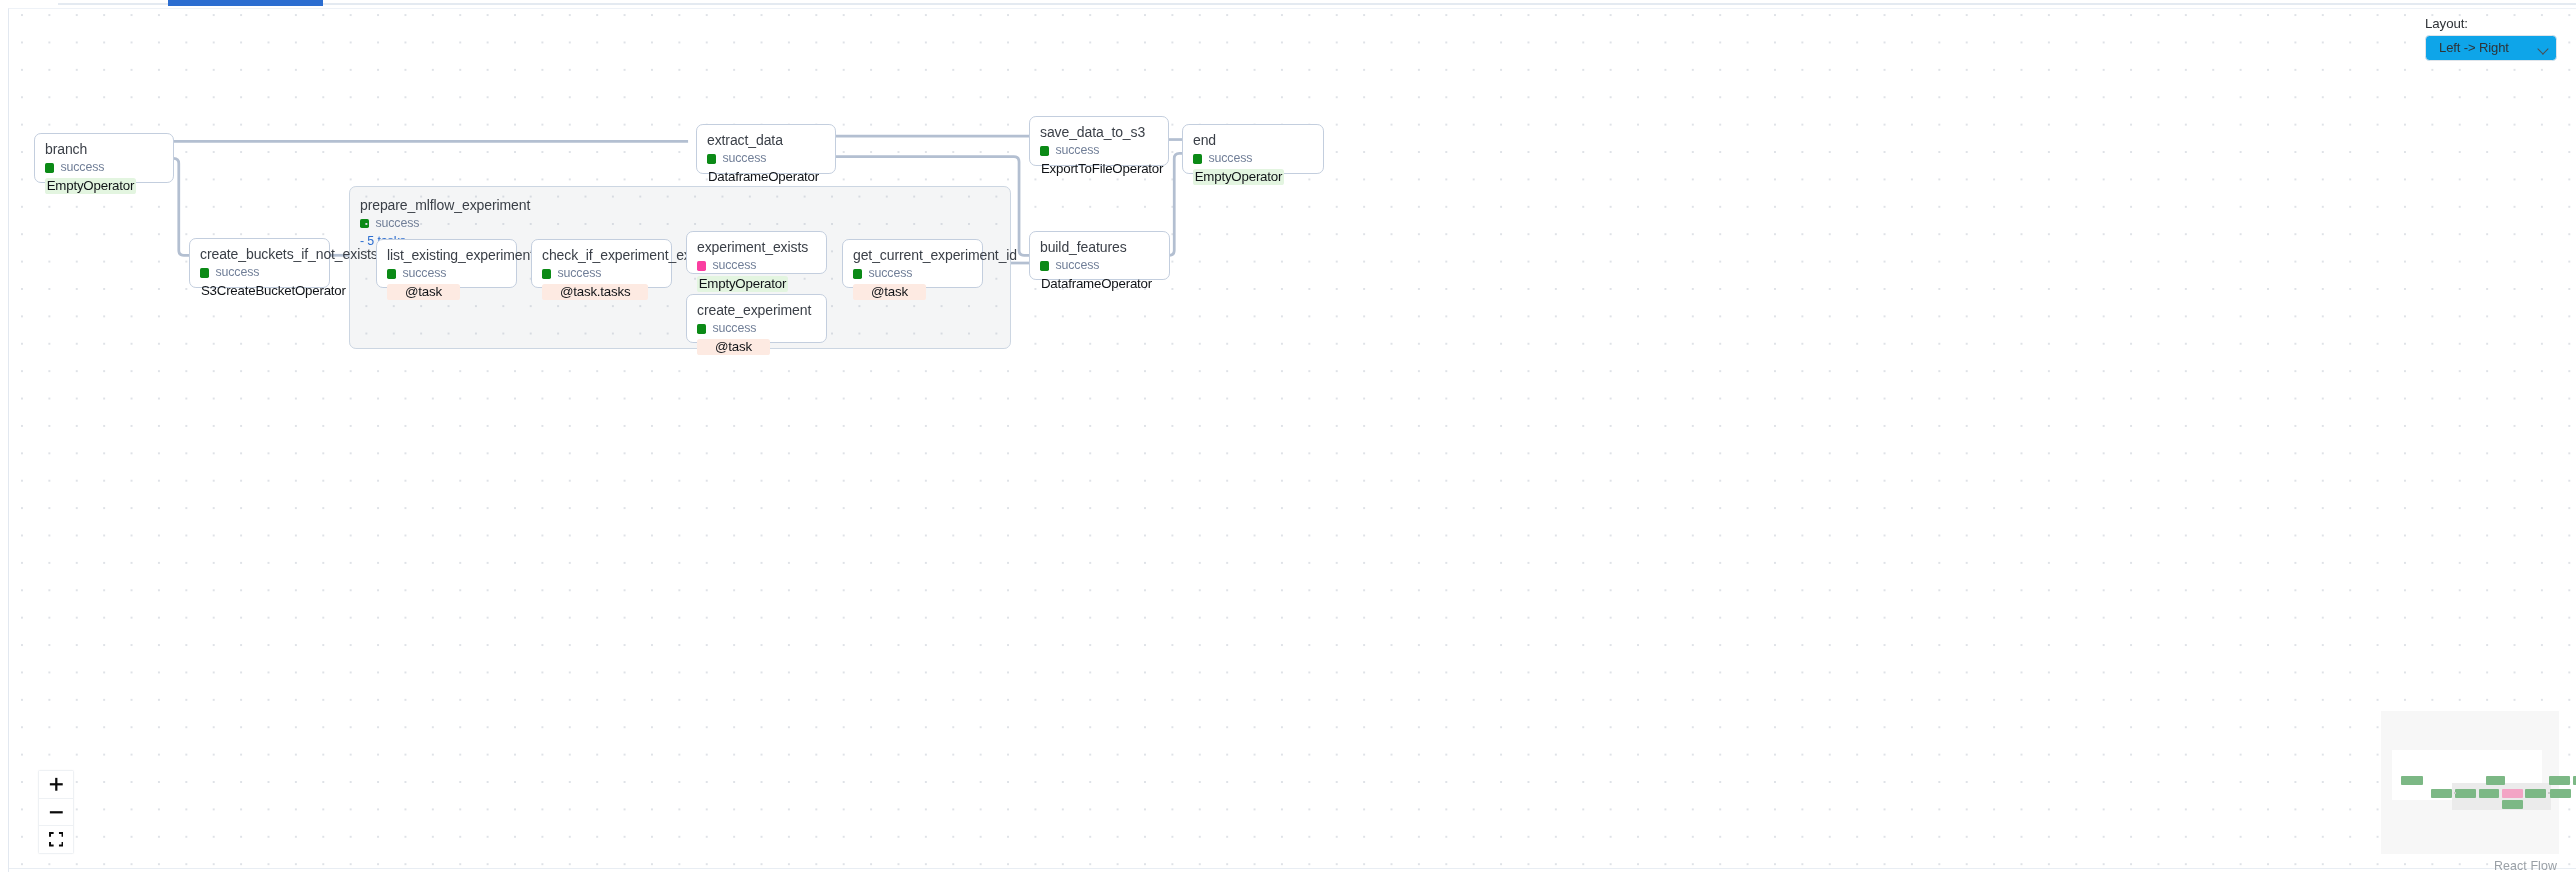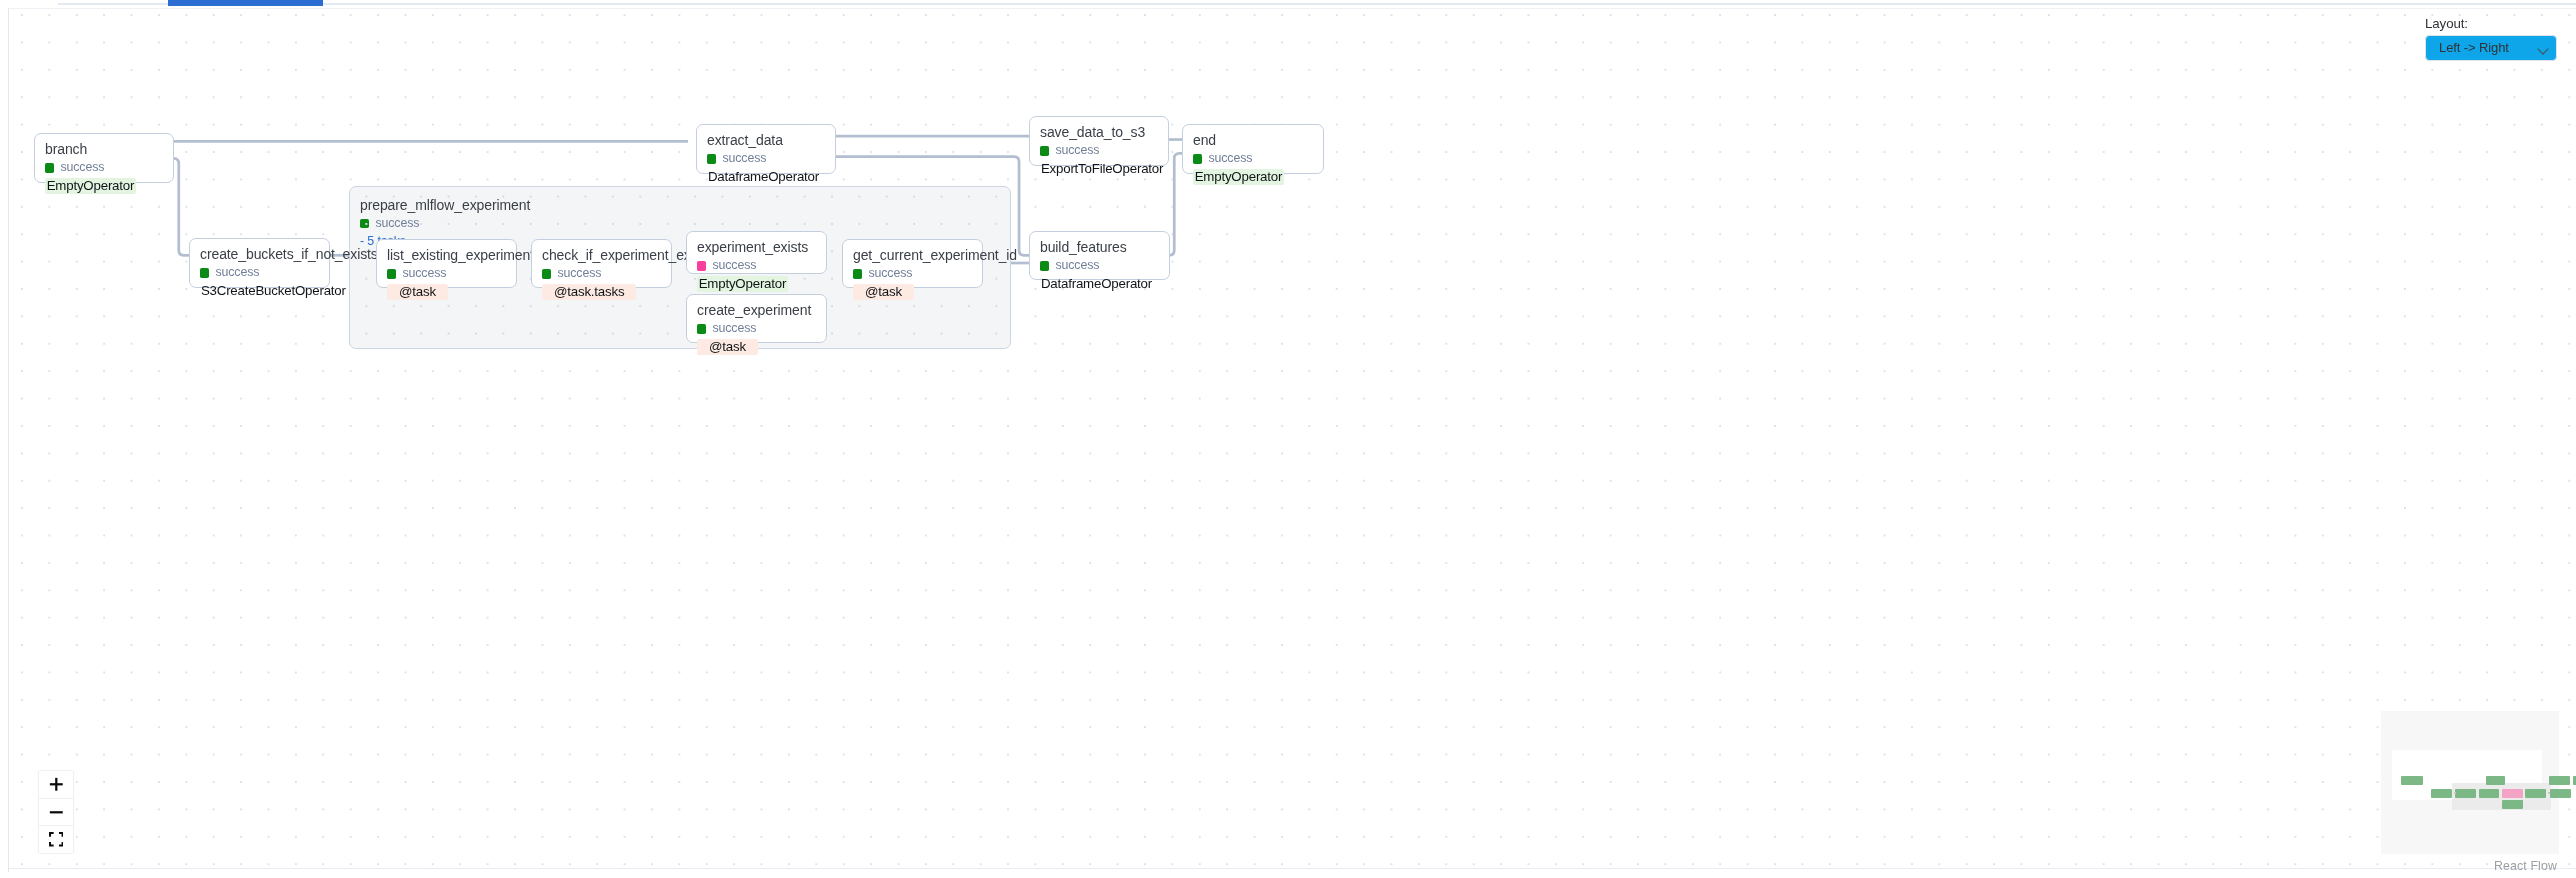--- a/index.html
+++ b/index.html
@@ -117,21 +117,21 @@
   .node-op {
     margin-top: 3.4px;
     font-size: 13.3px;
     color: #111418;
     line-height: 16.3px;
     display: inline-block;
     white-space: nowrap;
     letter-spacing: -0.2px;
   }
   .op-green { background: #e3f5e0; border-radius: 2.6px; padding: 0 1.7px; }
-  .op-pink  { background: #fdeae2; border-radius: 2.6px; padding: 0 12px; }
+  .op-pink  { background: #fdeae2; border-radius: 2.6px; padding: 0 18px; }
   .op-plain { background: transparent; padding: 0 0.9px; }
 
   
   .group-node {
     position: absolute;
     box-sizing: border-box;
     background: #f4f5f6;
     border: 1.2px solid #ccd6e2;
     border-radius: 6.9px;
     z-index: 5;

